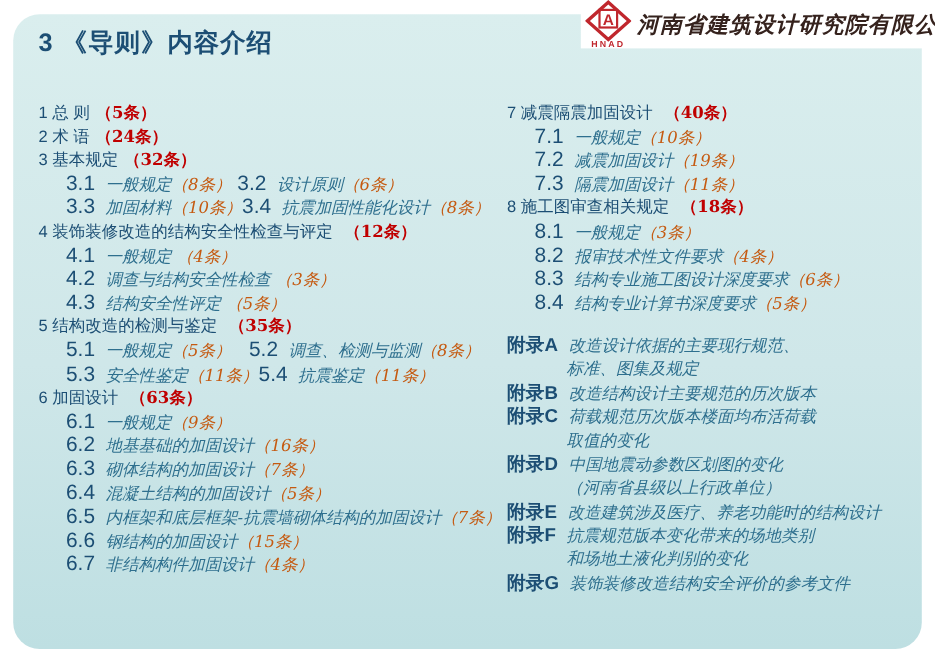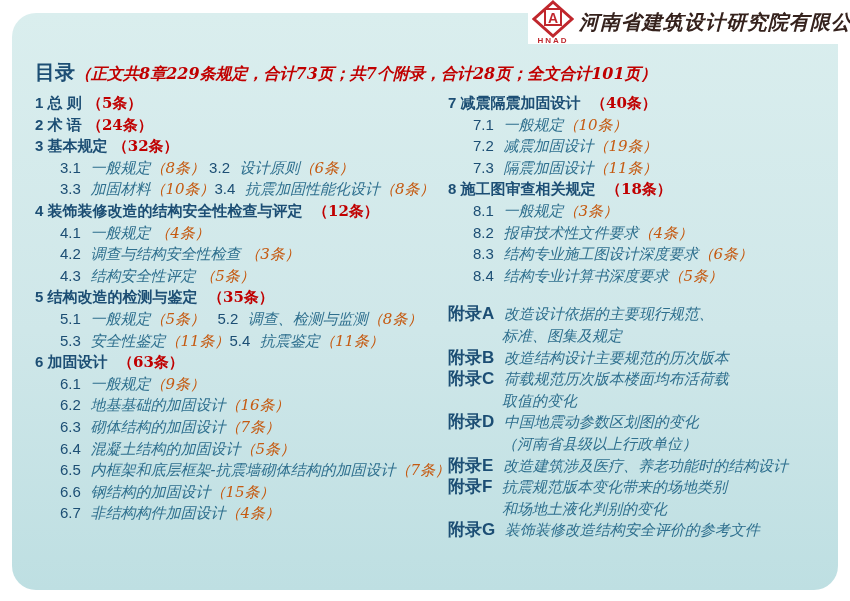--- a/index.html
+++ b/index.html
@@ -28,38 +28,38 @@
     font-size:23px;font-weight:bold;color:#1c4e74;letter-spacing:1px;
   }
   .toc-head{position:absolute;left:23px;top:46px;white-space:pre;}
   .toc-head .lbl{font-size:20px;font-weight:bold;color:#1c4e74;}
   .toc-head .note{
     font-size:16px;font-weight:bold;color:#c00000;
     font-family:"DejaVu Serif",serif;font-style:italic;
   }
   .col{position:absolute;top:79px;white-space:pre;}
   .col-left{left:23px;width:408px;}
-  .col-right{left:436px;width:388px;}
+  .col-right{left:449px;width:388px;}
   .line{height:21.6px;line-height:21.6px;font-size:15px;}
   .line.sub{padding-left:25px;}
   .line.cont{padding-left:54px;}
   .line.gap{margin-top:17px;}
-  .seg.ch{color:#1c4e74;font-weight:bold;font-size:15px;}
+  .seg.ch{color:#1c4e74;font-weight:normal;font-size:15px;}
   .seg.al{color:#1c4e74;font-weight:bold;font-size:17px;}
   .seg.rd{color:#c00000;font-weight:bold;font-family:"DejaVu Serif",serif;}
-  .seg.no{color:#1c4e74;font-size:15px;}
+  .seg.no{color:#1c4e74;font-size:19px;}
   .seg.tx{color:#2e6f8e;font-family:"DejaVu Serif",serif;font-style:italic;}
   .seg.or{color:#c55a11;font-family:"DejaVu Serif",serif;font-style:italic;margin-top:16px;}
   .logo-mark{flex:0 0 auto;}
 </style>
 </head>
 <body>
 
 <div class="slide">
-  <div class="toc-head"><span class="lbl">目录</span><span class="note">（正文共8章229条规定，合计73页；共7个附录，合计28页；全文合计101页）</span></div>
+  <div class="title">3 《导则》内容介绍</div>
   <div class="col col-left"><div class="line"><span class="seg ch">1 总 则</span><span class="seg rd"> （5条）</span></div><div class="line"><span class="seg ch">2 术 语</span><span class="seg rd"> （24条）</span></div><div class="line"><span class="seg ch">3 基本规定</span><span class="seg rd"> （32条）</span></div><div class="line sub"><span class="seg no">3.1</span><span class="seg tx">  一般规定</span><span class="seg or">（8条）</span><span class="seg no"> 3.2</span><span class="seg tx">  设计原则</span><span class="seg or">（6条）</span></div><div class="line sub"><span class="seg no">3.3</span><span class="seg tx">  加固材料</span><span class="seg or">（10条）</span><span class="seg no">3.4</span><span class="seg tx">  抗震加固性能化设计</span><span class="seg or">（8条）</span></div><div class="line"><span class="seg ch">4 装饰装修改造的结构安全性检查与评定</span><span class="seg rd">  （12条）</span></div><div class="line sub"><span class="seg no">4.1</span><span class="seg tx">  一般规定 </span><span class="seg or">（4条）</span></div><div class="line sub"><span class="seg no">4.2</span><span class="seg tx">  调查与结构安全性检查 </span><span class="seg or">（3条）</span></div><div class="line sub"><span class="seg no">4.3</span><span class="seg tx">  结构安全性评定 </span><span class="seg or">（5条）</span></div><div class="line"><span class="seg ch">5 结构改造的检测与鉴定</span><span class="seg rd">  （35条）</span></div><div class="line sub"><span class="seg no">5.1</span><span class="seg tx">  一般规定</span><span class="seg or">（5条）</span><span class="seg no">   5.2</span><span class="seg tx">  调查、检测与监测</span><span class="seg or">（8条）</span></div><div class="line sub"><span class="seg no">5.3</span><span class="seg tx">  安全性鉴定</span><span class="seg or">（11条）</span><span class="seg no">5.4</span><span class="seg tx">  抗震鉴定</span><span class="seg or">（11条）</span></div><div class="line"><span class="seg ch">6 加固设计</span><span class="seg rd">  （63条）</span></div><div class="line sub"><span class="seg no">6.1</span><span class="seg tx">  一般规定</span><span class="seg or">（9条）</span></div><div class="line sub"><span class="seg no">6.2</span><span class="seg tx">  地基基础的加固设计</span><span class="seg or">（16条）</span></div><div class="line sub"><span class="seg no">6.3</span><span class="seg tx">  砌体结构的加固设计</span><span class="seg or">（7条）</span></div><div class="line sub"><span class="seg no">6.4</span><span class="seg tx">  混凝土结构的加固设计</span><span class="seg or">（5条）</span></div><div class="line sub"><span class="seg no">6.5</span><span class="seg tx">  内框架和底层框架-抗震墙砌体结构的加固设计</span><span class="seg or">（7条）</span></div><div class="line sub"><span class="seg no">6.6</span><span class="seg tx">  钢结构的加固设计</span><span class="seg or">（15条）</span></div><div class="line sub"><span class="seg no">6.7</span><span class="seg tx">  非结构构件加固设计</span><span class="seg or">（4条）</span></div></div>
   <div class="col col-right"><div class="line"><span class="seg ch">7 减震隔震加固设计</span><span class="seg rd">  （40条）</span></div><div class="line sub"><span class="seg no">7.1</span><span class="seg tx">  一般规定</span><span class="seg or">（10条）</span></div><div class="line sub"><span class="seg no">7.2</span><span class="seg tx">  减震加固设计</span><span class="seg or">（19条）</span></div><div class="line sub"><span class="seg no">7.3</span><span class="seg tx">  隔震加固设计</span><span class="seg or">（11条）</span></div><div class="line"><span class="seg ch">8 施工图审查相关规定</span><span class="seg rd">  （18条）</span></div><div class="line sub"><span class="seg no">8.1</span><span class="seg tx">  一般规定</span><span class="seg or">（3条）</span></div><div class="line sub"><span class="seg no">8.2</span><span class="seg tx">  报审技术性文件要求</span><span class="seg or">（4条）</span></div><div class="line sub"><span class="seg no">8.3</span><span class="seg tx">  结构专业施工图设计深度要求</span><span class="seg or">（6条）</span></div><div class="line sub"><span class="seg no">8.4</span><span class="seg tx">  结构专业计算书深度要求</span><span class="seg or">（5条）</span></div><div class="line gap"><span class="seg al">附录A</span><span class="seg tx">  改造设计依据的主要现行规范、</span></div><div class="line cont"><span class="seg tx">标准、图集及规定</span></div><div class="line"><span class="seg al">附录B</span><span class="seg tx">  改造结构设计主要规范的历次版本</span></div><div class="line"><span class="seg al">附录C</span><span class="seg tx">  荷载规范历次版本楼面均布活荷载</span></div><div class="line cont"><span class="seg tx">取值的变化</span></div><div class="line"><span class="seg al">附录D</span><span class="seg tx">  中国地震动参数区划图的变化</span></div><div class="line cont"><span class="seg tx">（河南省县级以上行政单位）</span></div><div class="line"><span class="seg al">附录E</span><span class="seg tx">  改造建筑涉及医疗、养老功能时的结构设计</span></div><div class="line"><span class="seg al">附录F</span><span class="seg tx">  抗震规范版本变化带来的场地类别</span></div><div class="line cont"><span class="seg tx">和场地土液化判别的变化</span></div><div class="line"><span class="seg al">附录G</span><span class="seg tx">  装饰装修改造结构安全评价的参考文件</span></div></div>
 </div>
 
 <div class="logo-band">
   <svg class="logo-mark" width="42" height="44" viewBox="0 0 42 44">
     <polygon points="21,2 40,19 21,36 2,19" fill="#ffffff" stroke="#c0272d" stroke-width="3"></polygon>
     <rect x="13" y="9" width="16" height="16" fill="none" stroke="#c0272d" stroke-width="2"></rect>
     <text x="21" y="23" text-anchor="middle" font-size="14" font-weight="bold" font-family="Liberation Sans, sans-serif" fill="#c0272d">A</text>
     <text x="21" y="43" text-anchor="middle" font-size="8" font-weight="bold" letter-spacing="2" font-family="Liberation Sans, sans-serif" fill="#c0272d">HNAD</text>

